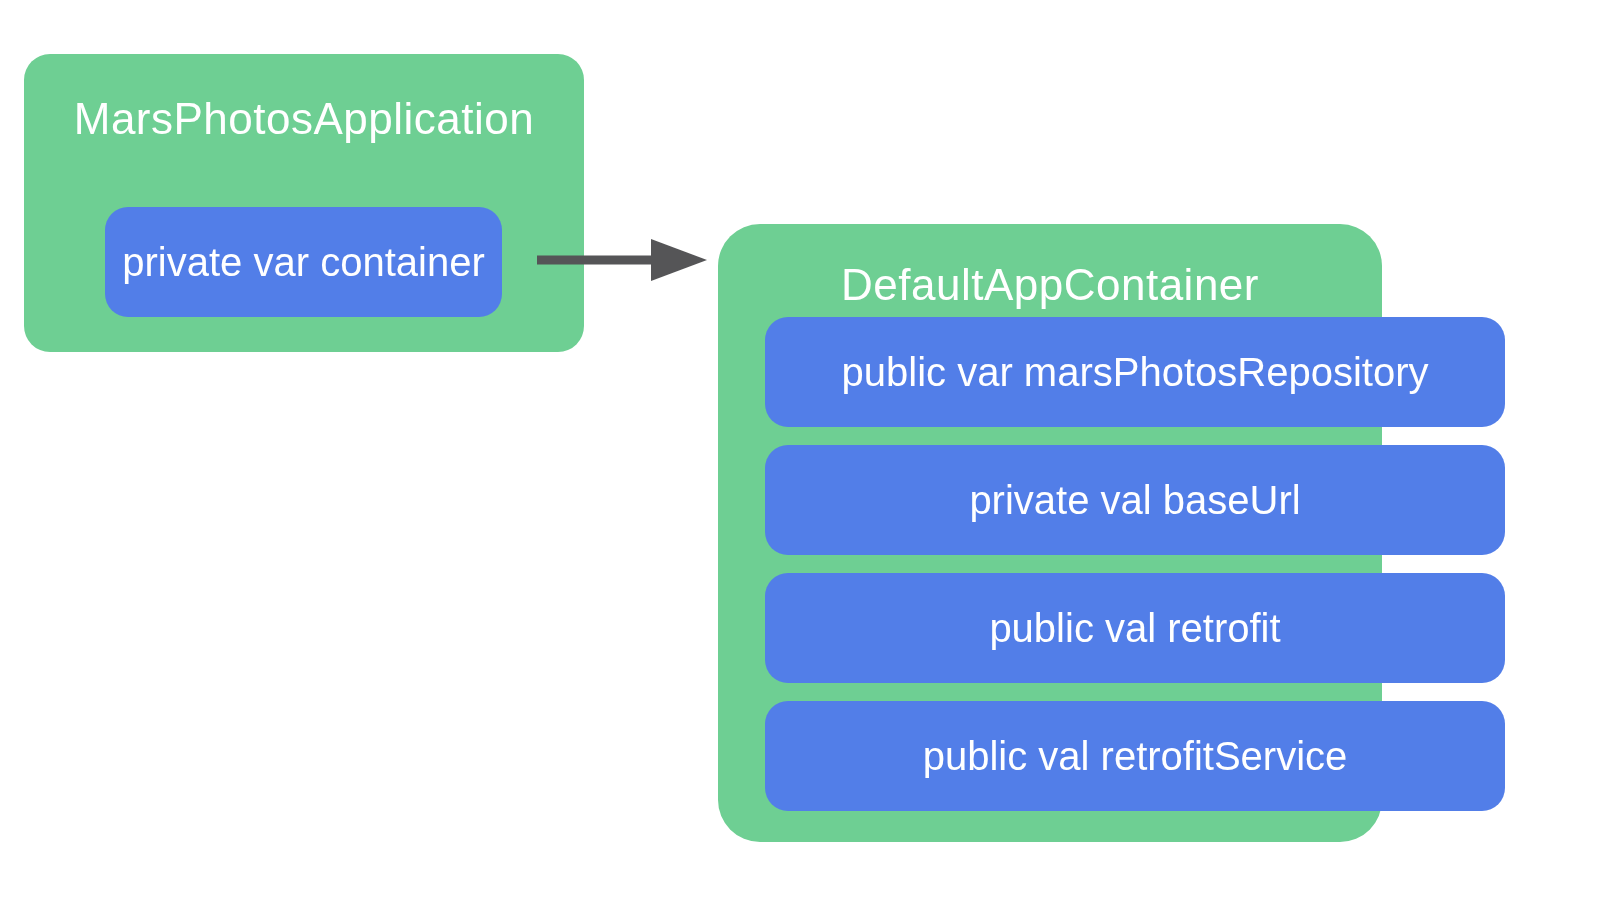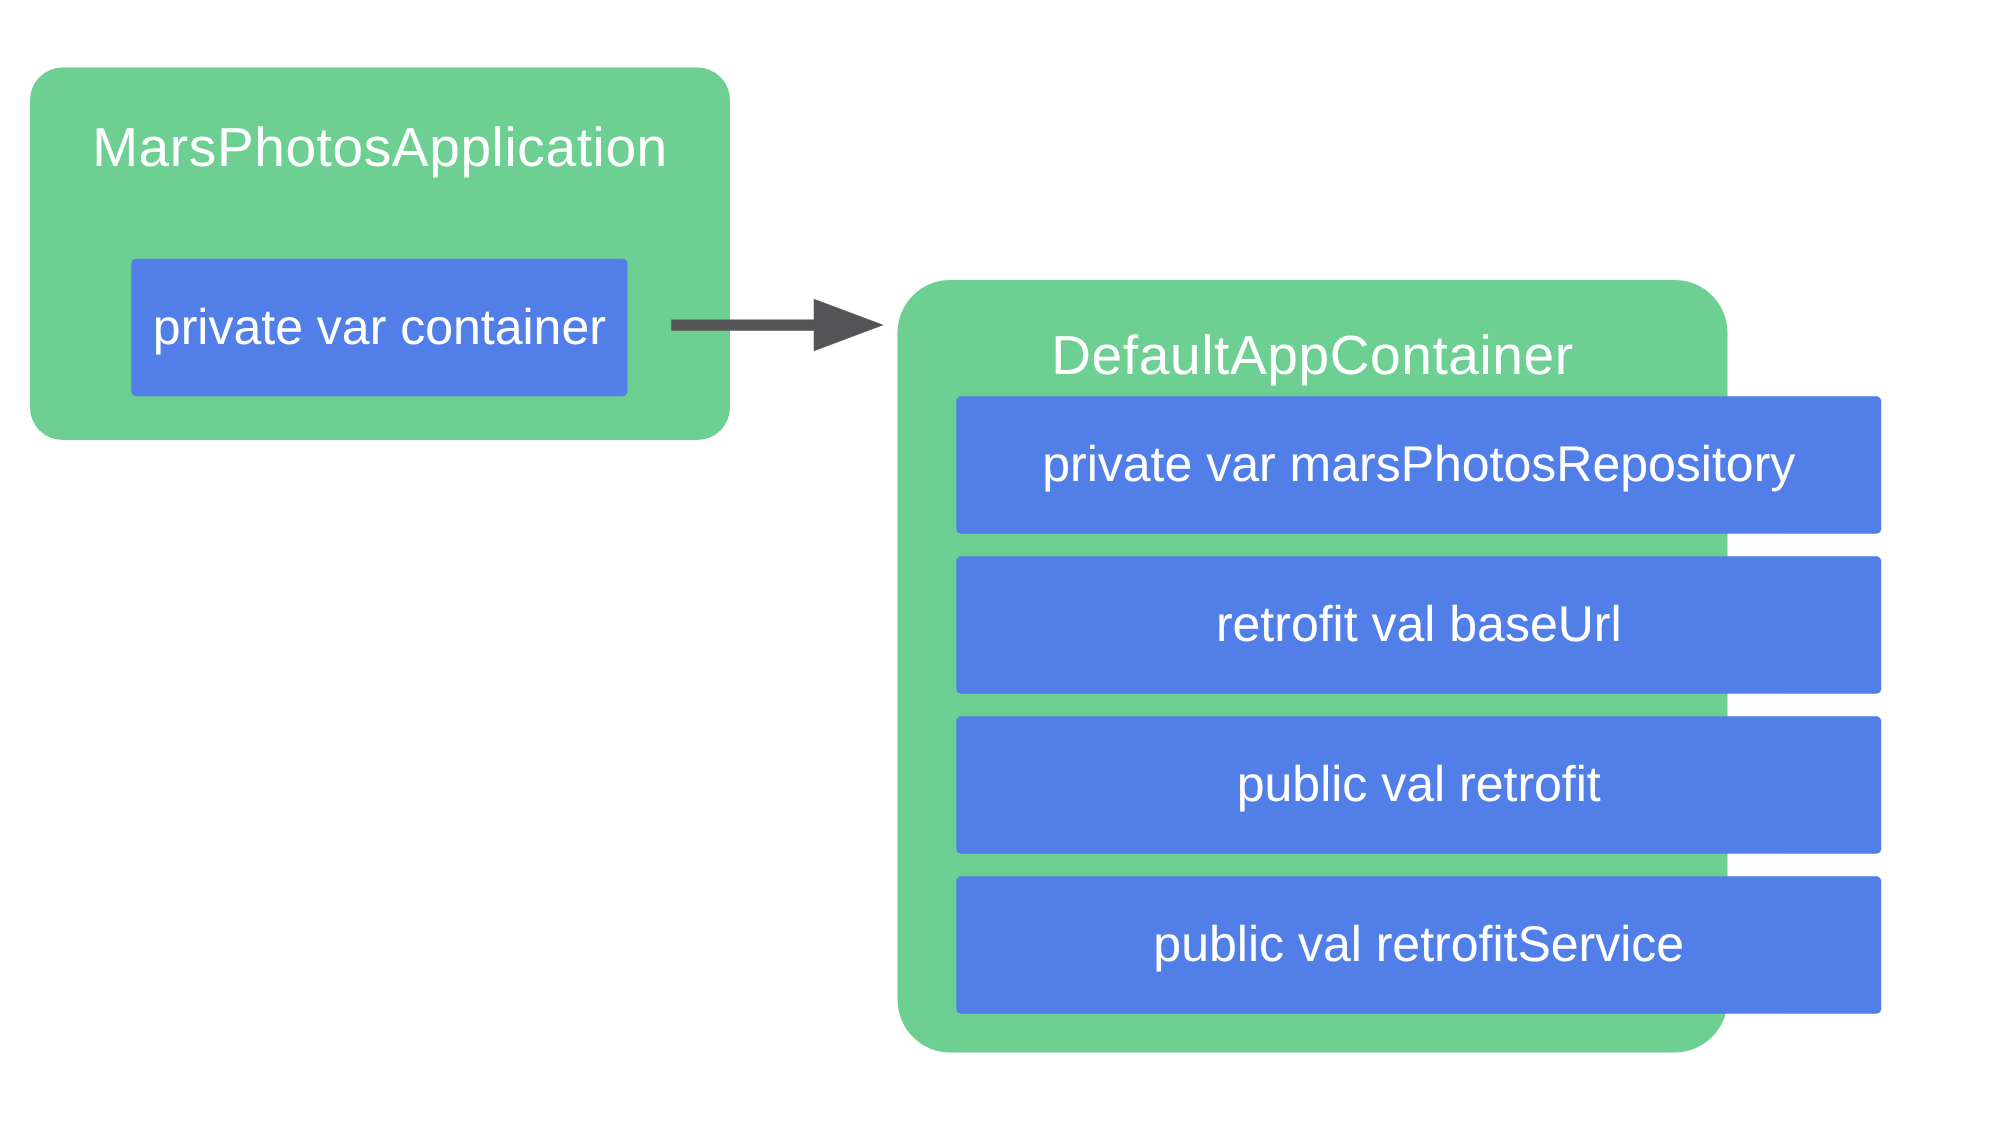--- a/index.html
+++ b/index.html
@@ -44,21 +44,21 @@
   }
   .app-box .box-title{
     padding-top:43px;
   }
   .container-box .box-title{
     padding-top:39px;
   }
   .chip{
     position:absolute;
     background:var(--blue);
-    border-radius:4px;
+    border-radius:23px;
     color:var(--text);
     font-size:40px;
     font-weight:400;
     text-align:center;
     white-space:nowrap;
     display:flex;
     align-items:center;
     justify-content:center;
   }
   .app-chip{
@@ -95,20 +95,20 @@
   </div>
 
   <svg class="arrow" viewBox="0 0 175 44">
     <line x1="2" y1="22" x2="120" y2="22" stroke="#555557" stroke-width="9"></line>
     <polygon points="116,1 172,22 116,43" fill="#555557"></polygon>
   </svg>
 
   <div class="green-box container-box">
     <div class="box-title">DefaultAppContainer</div>
     <div class="fields">
-      <div class="chip field-chip">private var marsPhotosRepository</div>
-      <div class="chip field-chip">retrofit val baseUrl</div>
+      <div class="chip field-chip">public var marsPhotosRepository</div>
+      <div class="chip field-chip">private val baseUrl</div>
       <div class="chip field-chip">public val retrofit</div>
       <div class="chip field-chip">public val retrofitService</div>
     </div>
   </div>
 
 </div>
 
 </body></html>

